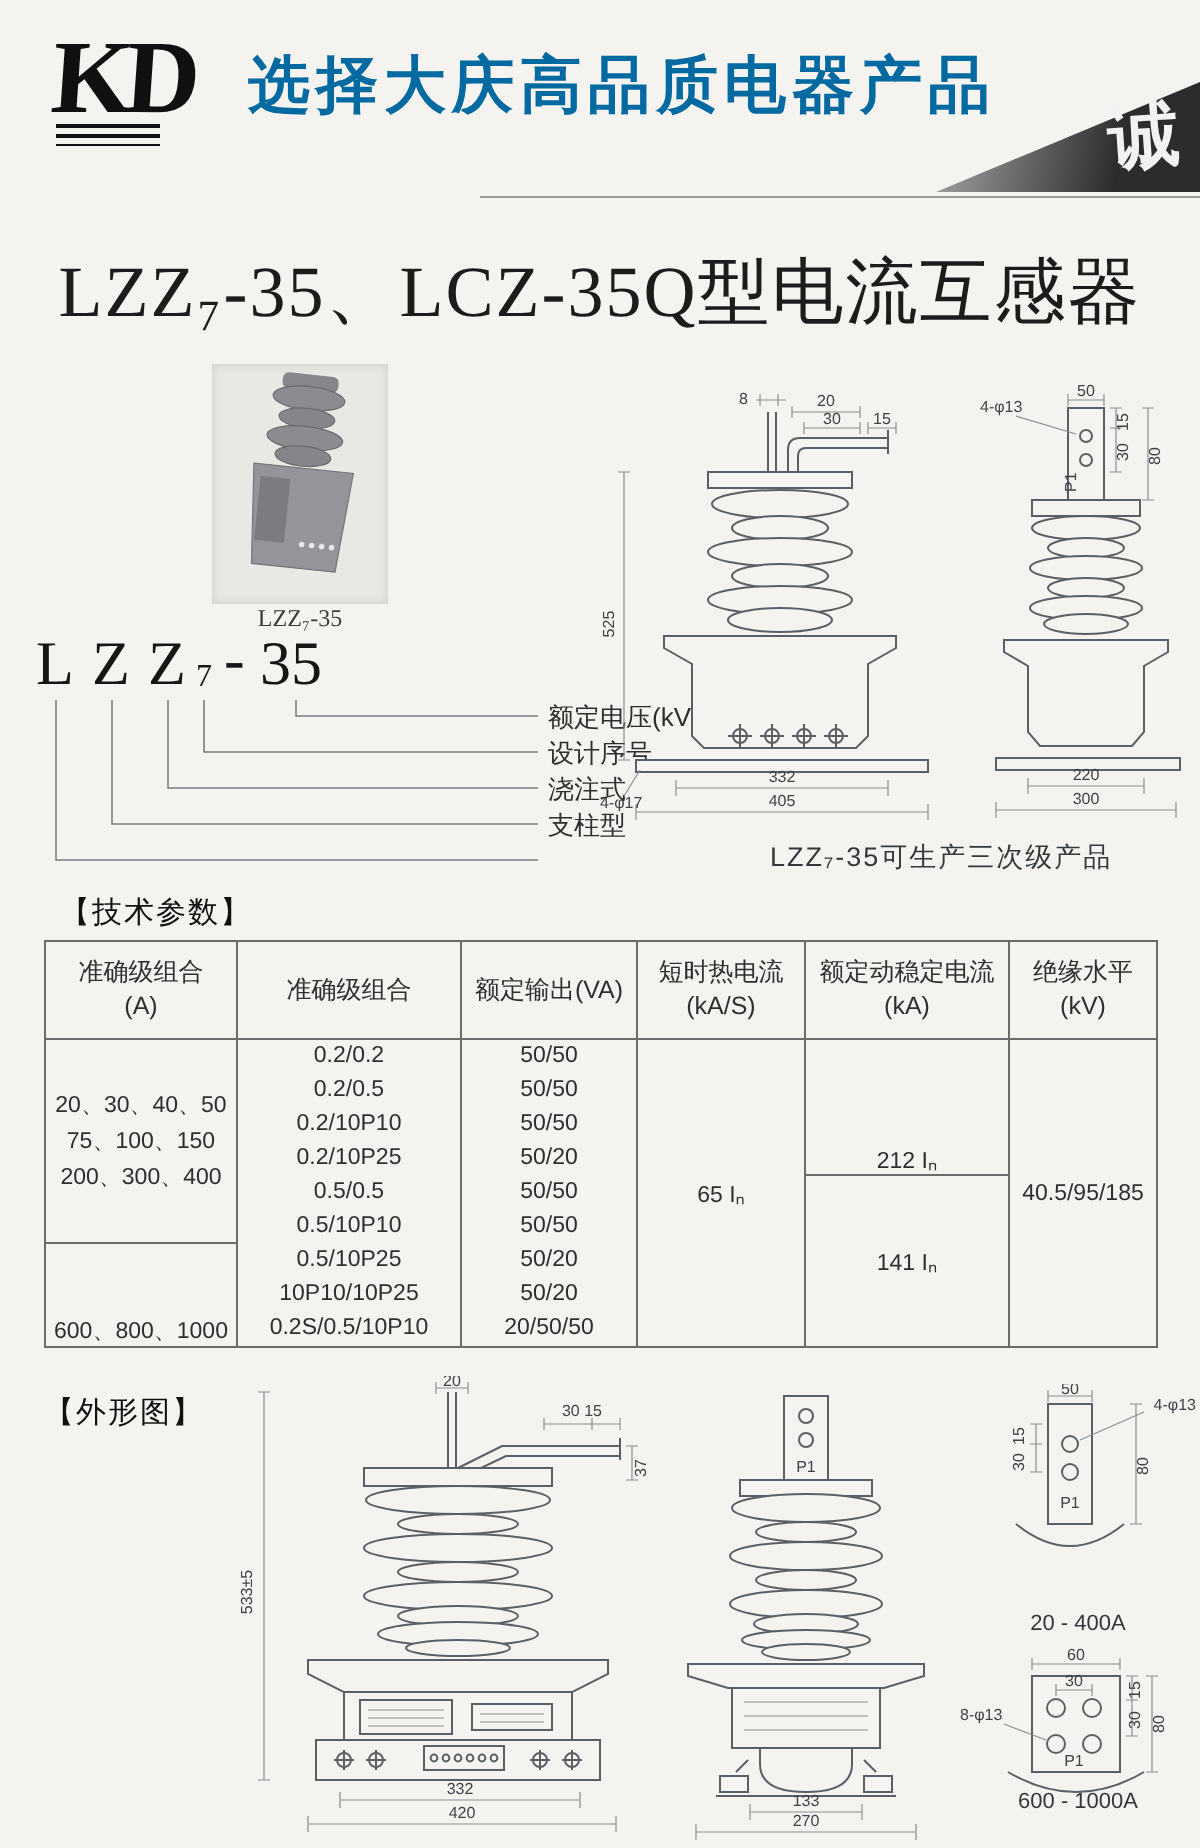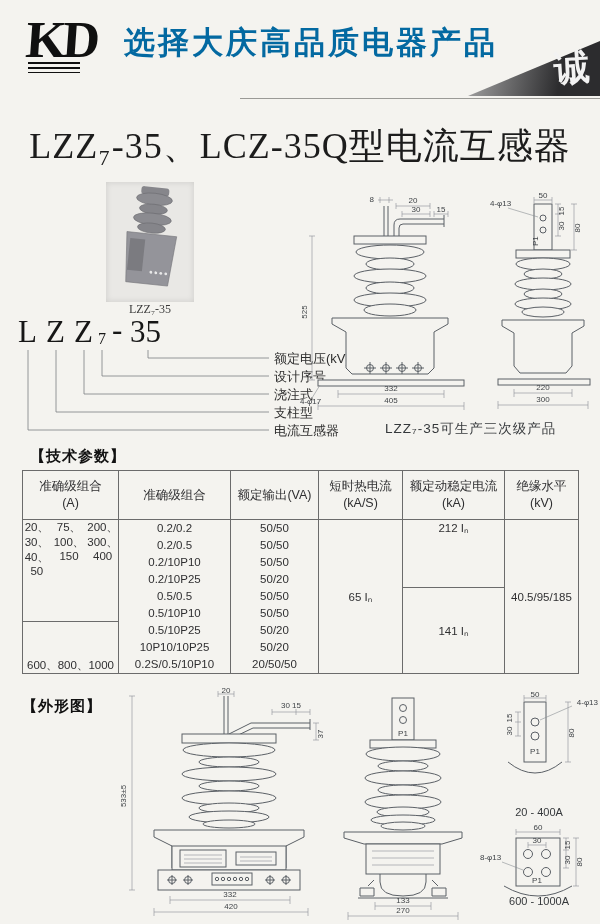--- a/index.html
+++ b/index.html
@@ -22,31 +22,31 @@
              font-family:"Liberation Serif",serif;font-weight:normal;font-size:36px;letter-spacing:1px}
   
   .photo{left:106px;top:182px;width:88px;height:120px;background:#e9e8e5;
          box-shadow:0 0 6px rgba(0,0,0,.12) inset}
   .photo-caption{left:96px;top:302px;width:108px;text-align:center;
                  font-family:"Liberation Serif",serif;font-size:12px;color:#3b3b3b}
   
   .model-char{font-family:"Liberation Serif",serif;font-size:31px;color:#161616}
   .model-label{left:274px;width:150px;height:16px;font-size:13px;color:#2e2e2e}
   
-  .sec-head{font-size:15px;font-weight:bold;letter-spacing:1px;color:#111}
+  .sec-head{font-size:15px;font-weight:normal;letter-spacing:1px;color:#111}
   
   .spec-table{border-collapse:collapse;table-layout:fixed;width:556px;border:1.5px solid #6b6b6b}
   .spec-table th,.spec-table td{border-left:1px solid #6b6b6b;padding:0;text-align:center;vertical-align:middle;color:#2f2f31}
   .spec-table th:first-child,.spec-table td:first-child{border-left:none}
   .spec-table th{border-bottom:1px solid #6b6b6b;height:48px;font-weight:normal;font-size:12.5px;line-height:17px}
   .spec-table td{font-size:11.5px}
   .cell-line{height:17px;line-height:17px}
-  .grp1{height:101px;display:flex;flex-direction:row;justify-content:center;gap:3px;border-bottom:1px solid #6b6b6b}
+  .grp1{height:101px;display:flex;flex-direction:column;justify-content:center;gap:3px;border-bottom:1px solid #6b6b6b}
   .grp2{height:51px;display:flex;align-items:flex-end;justify-content:center}
-  .dynU{height:67px;display:flex;align-items:flex-start;justify-content:center;border-bottom:1px solid #6b6b6b}
+  .dynU{height:67px;display:flex;align-items:flex-end;justify-content:center;border-bottom:1px solid #6b6b6b}
   .dynL{height:85px;display:flex;align-items:center;justify-content:center}
   
   svg text{font-family:"Liberation Sans",sans-serif;fill:#3f4347;font-size:8px}
   svg .ln{stroke:#5b6066;stroke-width:1;fill:none}
   svg .fl{stroke:#5b6066;stroke-width:1;fill:#f4f3ef}
   svg .dim{stroke:#8a8f94;stroke-width:.6;fill:none}
   .drawing-caption{font-size:13.5px;color:#35383b;letter-spacing:1px}
   .term-caption{width:122px;text-align:center;font-size:11px;color:#35383b}
 </style>
 </head>
@@ -97,21 +97,20 @@
       <path d="M87 2 V28 H254"></path>
       <path d="M69 2 V46 H254"></path>
       <path d="M41 2 V64 H254"></path>
       <path d="M13 2 V82 H254"></path>
     </g>
   </svg>
   <div class="abs model-label" style="top:350px">额定电压(kV)</div>
   <div class="abs model-label" style="top:368px">设计序号</div>
   <div class="abs model-label" style="top:386px">浇注式</div>
   <div class="abs model-label" style="top:404px">支柱型</div>
-  <div class="abs model-label" style="top:422px">电流互感器</div>
 
   <svg class="abs" style="left:298px;top:192px" width="186" height="222" viewBox="0 0 186 222">
     <g class="ln">
       <path d="M86 14 V44 M90 14 V44"></path>
       <path d="M96 44 V33 Q96 27 102 27 H146 M101 44 V36 Q101 32 105 32 H146 M146 23 V35"></path>
     </g>
     <rect class="fl" x="56" y="44" width="72" height="8"></rect>
     <ellipse class="fl" cx="92" cy="60" rx="34" ry="7"></ellipse>
     <ellipse class="fl" cx="92" cy="72" rx="24" ry="6"></ellipse>
     <ellipse class="fl" cx="92" cy="84" rx="36" ry="7"></ellipse>

